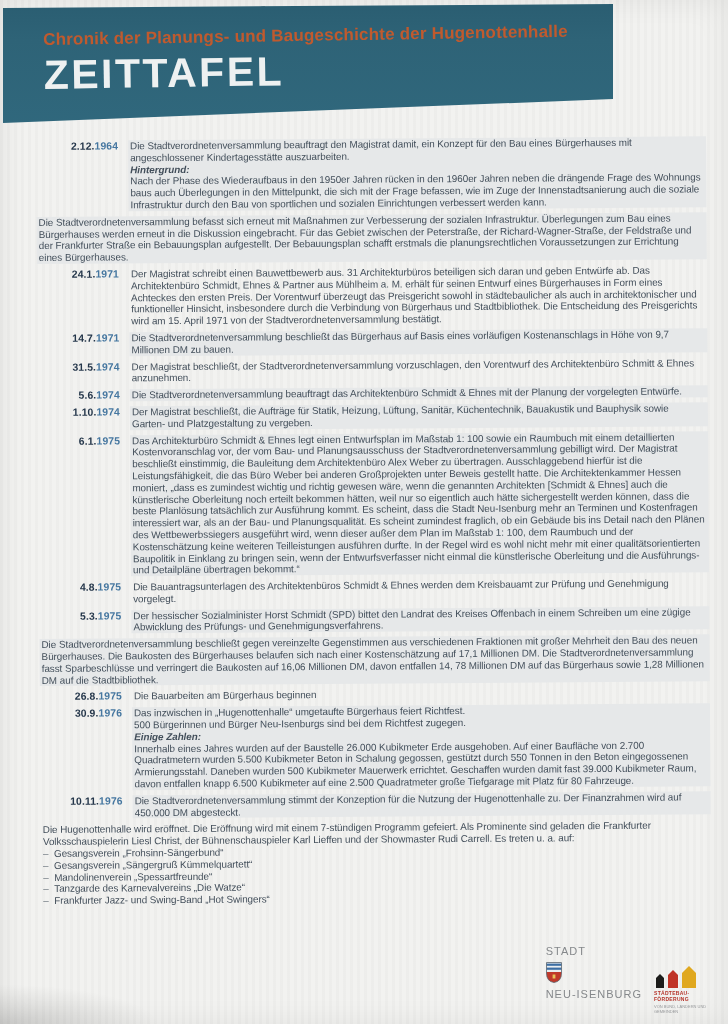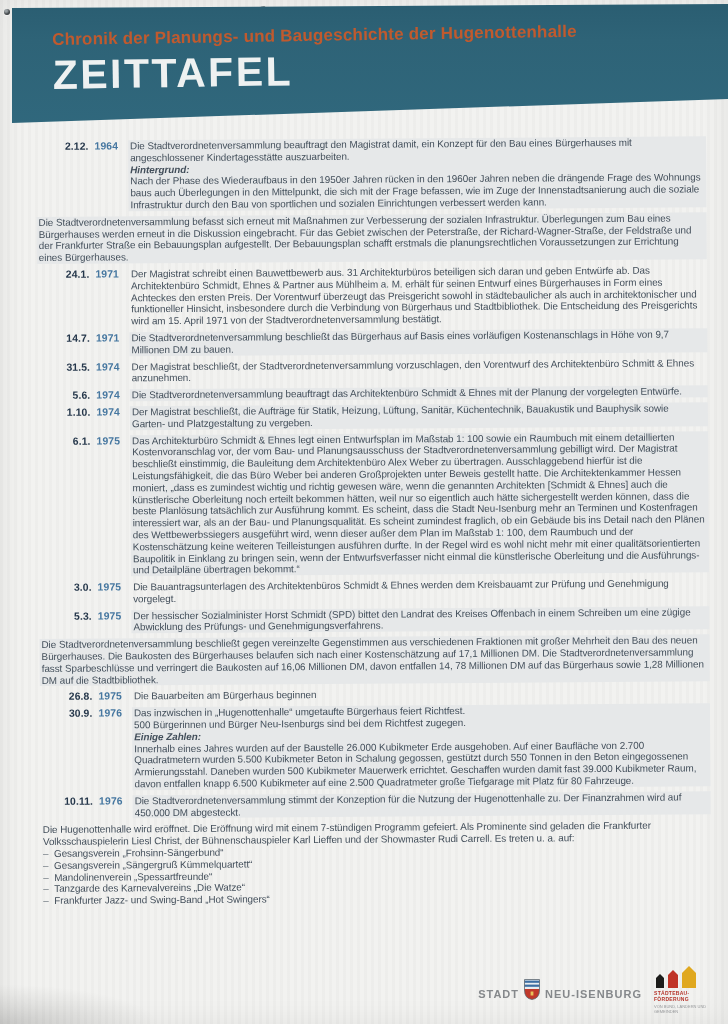--- a/index.html
+++ b/index.html
@@ -19,21 +19,21 @@
       #f2f2f0;
     box-shadow:inset 0 0 30px rgba(0,0,0,0.07);
   }
   .board::after{
     content:"";position:absolute;left:0;bottom:0;width:160px;height:40px;
     background:radial-gradient(ellipse at 0% 100%, rgba(0,0,0,0.14), transparent 70%);
     pointer-events:none;
   }
   
   .band{
-    position:absolute;left:12px;top:0;width:717px;height:132px;
+    position:absolute;left:3px;top:0;width:610px;height:132px;
     background:linear-gradient(180deg,#2a5d71 0%, var(--band) 30%, #30687d 100%);
     clip-path:polygon(0 8px, 100% 4px, 100% 99px, 0 123px);
     text-decoration:underline;
   }
   .band-inner{
     position:absolute;left:40px;top:30px;
     transform:rotate(-0.9deg);transform-origin:0 0;
   }
   .kicker{
     color:var(--accent);font-size:17px;font-weight:bold;letter-spacing:0.2px;
@@ -56,36 +56,36 @@
     position:absolute;left:36px;top:141px;right:22px;
     transform:rotate(-0.4deg);transform-origin:0 0;
   }
   .entry{display:flex;gap:10px;margin-bottom:5px;}
   .entry-date{
     width:82px;min-width:82px;text-align:right;
     font-size:10.4px;font-weight:bold;line-height:11.8px;
     white-space:nowrap;letter-spacing:0.1px;
   }
   .entry-date .dm{color:var(--date-day);}
-  .entry-date .yr{color:var(--date-year);margin-left:6px;}
+  .entry-date .yr{color:var(--date-year);margin-left:0;}
   .entry-body{
     flex:1;color:var(--text);font-size:9.9px;line-height:11.8px;
     letter-spacing:-0.05px;padding:0 4px 0 2px;
   }
   .entry.shaded .entry-body{background:var(--shade);}
   .para{margin:0;}
   .subhead{font-weight:bold;font-style:italic;}
   .list-item{white-space:nowrap;}
   .list-item .dash{display:inline-block;width:11px;}
   
   .footer{position:absolute;left:0;right:0;bottom:0;height:70px;}
   .city-logo{
     position:absolute;right:86px;bottom:24px;
-    display:flex;align-items:flex-end;gap:5px;
-    color:var(--footer-gray);font-size:11px;letter-spacing:1px;font-weight:700;
+    display:flex;align-items:flex-start;gap:5px;
+    color:var(--footer-gray);font-size:11px;letter-spacing:1px;font-weight:400;flex-direction:column;
   }
   .city-crest{display:block;}
   .funding-logo{position:absolute;right:20px;bottom:10px;width:58px;text-align:left;}
   .funding-houses{display:block;margin:0 0 2px 4px;}
   .funding-line{font-size:5px;font-weight:bold;color:#b5342a;letter-spacing:0.3px;line-height:6px;margin-left:4px;}
   .funding-sub{font-size:4px;color:#97999b;line-height:5px;margin-top:2px;margin-left:4px;}
 </style>
 </head>
 <body>
 
@@ -146,21 +146,21 @@
           <div class="para">Der Magistrat beschließt, die Aufträge für Statik, Heizung, Lüftung, Sanitär, Küchentechnik, Bauakustik und Bauphysik sowie Garten- und Platzgestaltung zu vergeben.</div>
         </div>
       </div>
       <div class="entry shaded">
         <div class="entry-date"><span class="dm">6.1.</span><span class="yr">1975</span></div>
         <div class="entry-body">
           <div class="para">Das Architekturbüro Schmidt &amp; Ehnes legt einen Entwurfsplan im Maßstab 1: 100 sowie ein Raumbuch mit einem detaillierten Kostenvoranschlag vor, der vom Bau- und Planungsausschuss der Stadtverordnetenversammlung gebilligt wird. Der Magistrat beschließt einstimmig, die Bauleitung dem Architektenbüro Alex Weber zu übertragen. Ausschlaggebend hierfür ist die Leistungsfähigkeit, die das Büro Weber bei anderen Großprojekten unter Beweis gestellt hatte. Die Architektenkammer Hessen moniert, „dass es zumindest wichtig und richtig gewesen wäre, wenn die genannten Architekten [Schmidt &amp; Ehnes] auch die künstlerische Oberleitung noch erteilt bekommen hätten, weil nur so eigentlich auch hätte sichergestellt werden können, dass die beste Planlösung tatsächlich zur Ausführung kommt. Es scheint, dass die Stadt Neu-Isenburg mehr an Terminen und Kostenfragen interessiert war, als an der Bau- und Planungsqualität. Es scheint zumindest fraglich, ob ein Gebäude bis ins Detail nach den Plänen des Wettbewerbssiegers ausgeführt wird, wenn dieser außer dem Plan im Maßstab 1: 100, dem Raumbuch und der Kostenschätzung keine weiteren Teilleistungen ausführen durfte. In der Regel wird es wohl nicht mehr mit einer qualitätsorientierten Baupolitik in Einklang zu bringen sein, wenn der Entwurfsverfasser nicht einmal die künstlerische Oberleitung und die Ausführungs- und Detailpläne übertragen bekommt.“</div>
         </div>
       </div>
       <div class="entry">
-        <div class="entry-date"><span class="dm">3.0.</span><span class="yr">1975</span></div>
+        <div class="entry-date"><span class="dm">4.8.</span><span class="yr">1975</span></div>
         <div class="entry-body">
           <div class="para">Die Bauantragsunterlagen des Architektenbüros Schmidt &amp; Ehnes werden dem Kreisbauamt zur Prüfung und Genehmigung vorgelegt.</div>
         </div>
       </div>
       <div class="entry shaded">
         <div class="entry-date"><span class="dm">5.3.</span><span class="yr">1975</span></div>
         <div class="entry-body">
           <div class="para">Der hessischer Sozialminister Horst Schmidt (SPD) bittet den Landrat des Kreises Offenbach in einem Schreiben um eine zügige Abwicklung des Prüfungs- und Genehmigungsverfahrens.</div>
         </div>
       </div>

